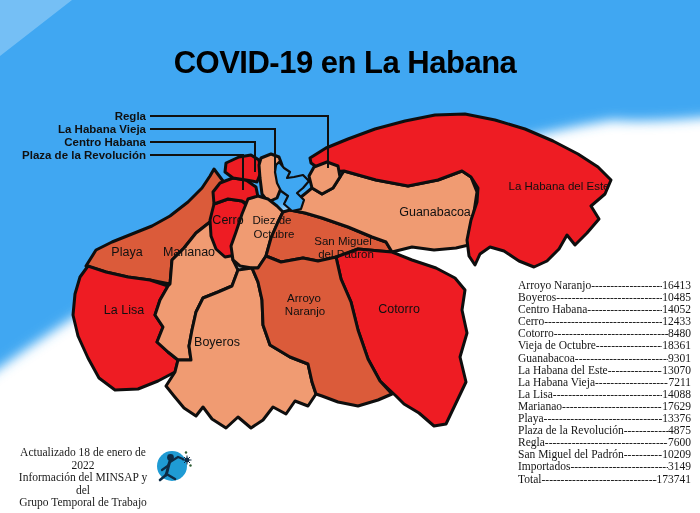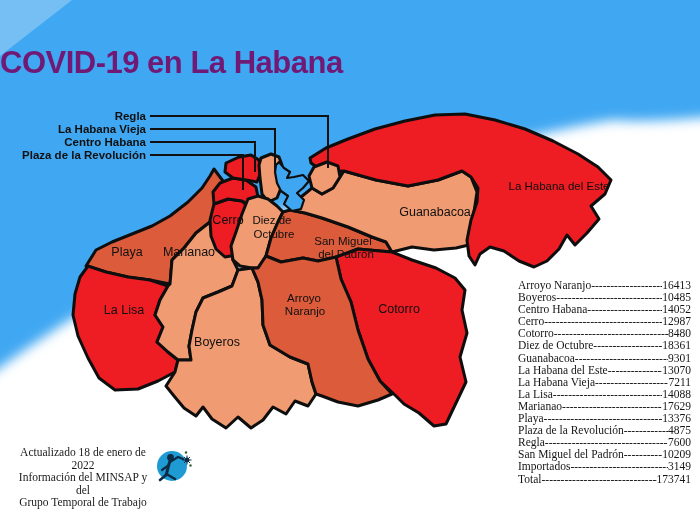--- a/index.html
+++ b/index.html
@@ -1,20 +1,20 @@
 <!DOCTYPE html>
 <html><head>
 <meta charset="utf-8">
 <style>
   html,body{margin:0;padding:0;background:#ffffff;}
   .canvas{position:relative;width:700px;height:513px;background:#ffffff;overflow:hidden;
           font-family:"Liberation Sans",sans-serif;}
   .map-svg{position:absolute;left:0;top:0;}
-  .title{position:absolute;left:0;top:45px;width:690px;
-         font-size:31px;font-weight:700;color:#701a75;letter-spacing:-0.5px;}
+  .title{position:absolute;left:0;top:45px;width:690px;text-align:center;
+         font-size:31px;font-weight:700;color:#000000;letter-spacing:-0.5px;}
   .muni{stroke:#0e0e0e;stroke-width:3;stroke-linejoin:round;}
   .bay{stroke:#0e0e0e;stroke-width:2.2;stroke-linejoin:round;}
   .callout-line{stroke:#101010;stroke-width:2;fill:none;}
   .callout-text{font-family:"Liberation Sans",sans-serif;font-size:11.5px;font-weight:700;fill:#101010;}
   .map-label{font-family:"Liberation Sans",sans-serif;font-size:12.5px;fill:#101010;}
   .map-label.small{font-size:11.5px;}
   .stats{position:absolute;left:518px;top:279px;width:173px;
          font-family:"Liberation Serif",serif;font-size:11.5px;color:#151515;}
   .stat-row{display:flex;line-height:12.1px;white-space:nowrap;}
   .stat-name{flex:0 0 auto;}
@@ -116,31 +116,31 @@
 
       <div class="stat-row">
         <span class="stat-name">Centro Habana</span>
         <span class="stat-leader">------------------------------------------------------------</span>
         <span class="stat-value">14052</span>
       </div>
 
       <div class="stat-row">
         <span class="stat-name">Cerro</span>
         <span class="stat-leader">------------------------------------------------------------</span>
-        <span class="stat-value">12987</span>
+        <span class="stat-value">12433</span>
       </div>
 
       <div class="stat-row">
         <span class="stat-name">Cotorro</span>
         <span class="stat-leader">------------------------------------------------------------</span>
         <span class="stat-value">8480</span>
       </div>
 
       <div class="stat-row">
-        <span class="stat-name">Diez de Octubre</span>
+        <span class="stat-name">Vieja de Octubre</span>
         <span class="stat-leader">------------------------------------------------------------</span>
         <span class="stat-value">18361</span>
       </div>
 
       <div class="stat-row">
         <span class="stat-name">Guanabacoa</span>
         <span class="stat-leader">------------------------------------------------------------</span>
         <span class="stat-value">9301</span>
       </div>
 

